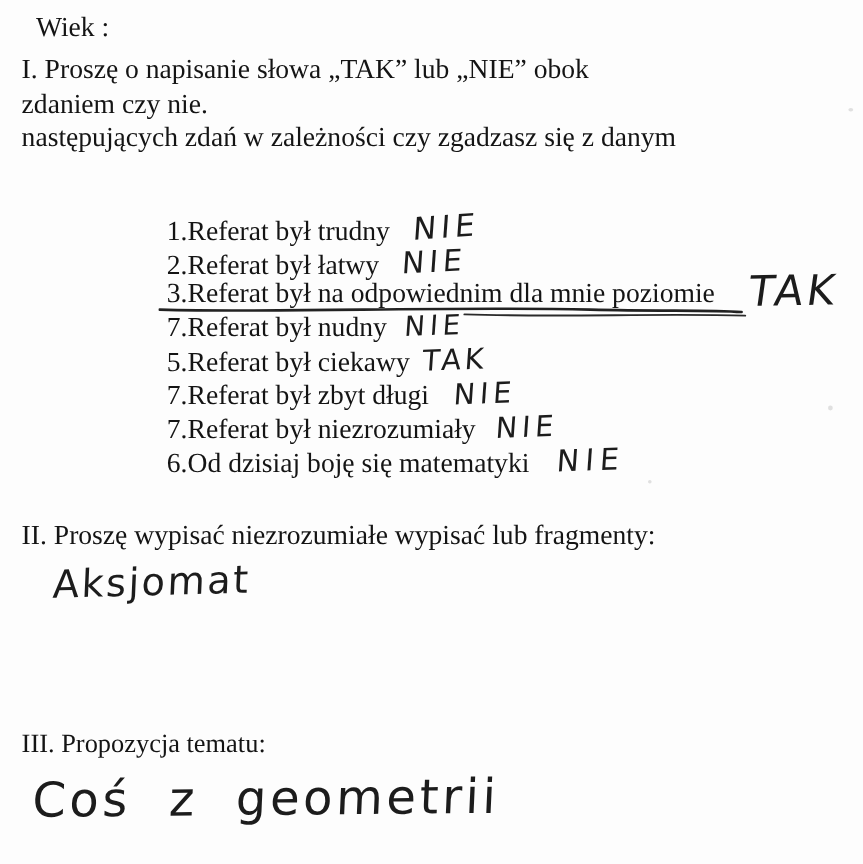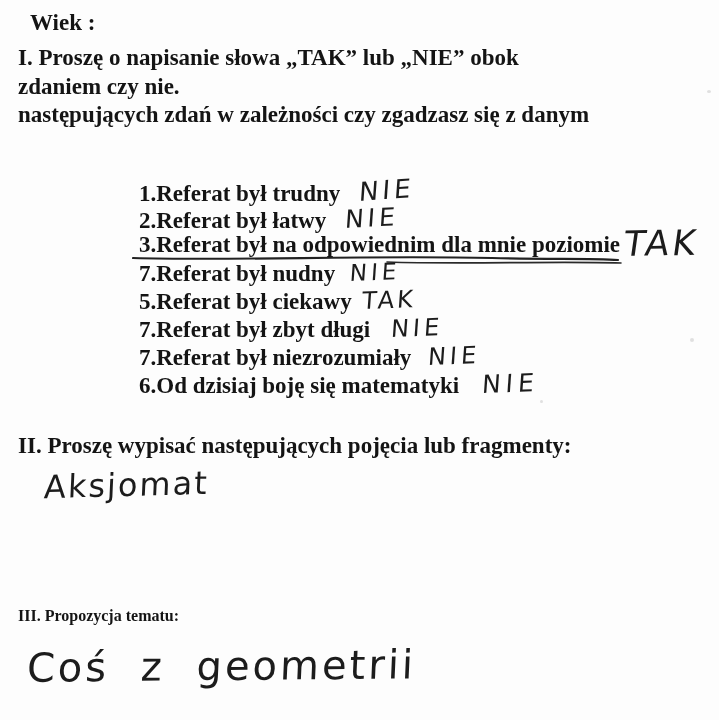--- a/index.html
+++ b/index.html
@@ -5,21 +5,21 @@
   html,body{margin:0;padding:0;}
   .page{
     position:relative;
     width:719px;
     height:720px;
     background:#fdfdfd;
     font-family:"Liberation Serif", serif;
     color:#141414;
     overflow:hidden;
   }
-  .printed{font-family:"Liberation Serif", serif;font-weight:bold;}
+  .printed{font-family:"Liberation Serif", serif;}
   .hand{
     font-family:"DejaVu Sans", sans-serif;
     color:#1c1c1c;
     display:inline-block;
     white-space:nowrap;
   }
   #age-label{
     position:absolute;left:30px;top:10px;
     font-size:23px;
   }
@@ -68,21 +68,21 @@
     font-size:23px;
   }
   #sec2-answer{
     position:absolute;left:44px;top:466px;
     font-size:32px;
     letter-spacing:2px;
     transform:rotate(-1.5deg) skewX(-4deg);
   }
   #sec3-heading{
     position:absolute;left:18px;top:607px;
-    font-size:16px;
+    font-size:22px;
   }
   #sec3-answer{
     position:absolute;left:27px;top:643px;
     font-size:40px;
     letter-spacing:3px;
     word-spacing:16px;
     transform:rotate(-0.5deg) skewX(-3deg);
   }
   .speck{position:absolute;background:#c9c9c9;border-radius:50%;opacity:.55;}
   #speck1{width:4px;height:3px;left:707px;top:90px;}
@@ -143,21 +143,21 @@
       <span class="hand answer">NIE</span>
     </div>
 
     <div class="item">
       <span class="printed">6.Od dzisiaj boję się matematyki</span>
       <span class="hand answer">NIE</span>
     </div>
 
   </div>
 
-  <div id="sec2-heading" class="printed">II. Proszę wypisać następujących pojęcia lub fragmenty:</div>
+  <div id="sec2-heading" class="printed">II. Proszę wypisać niezrozumiałe wypisać lub fragmenty:</div>
   <div id="sec2-answer" class="hand">Aksjomat</div>
 
   <div id="sec3-heading" class="printed">III. Propozycja tematu:</div>
   <div id="sec3-answer" class="hand">Coś z geometrii</div>
 
   <div id="speck1" class="speck"></div>
   <div id="speck2" class="speck"></div>
   <div id="speck3" class="speck"></div>
 
 </div>

